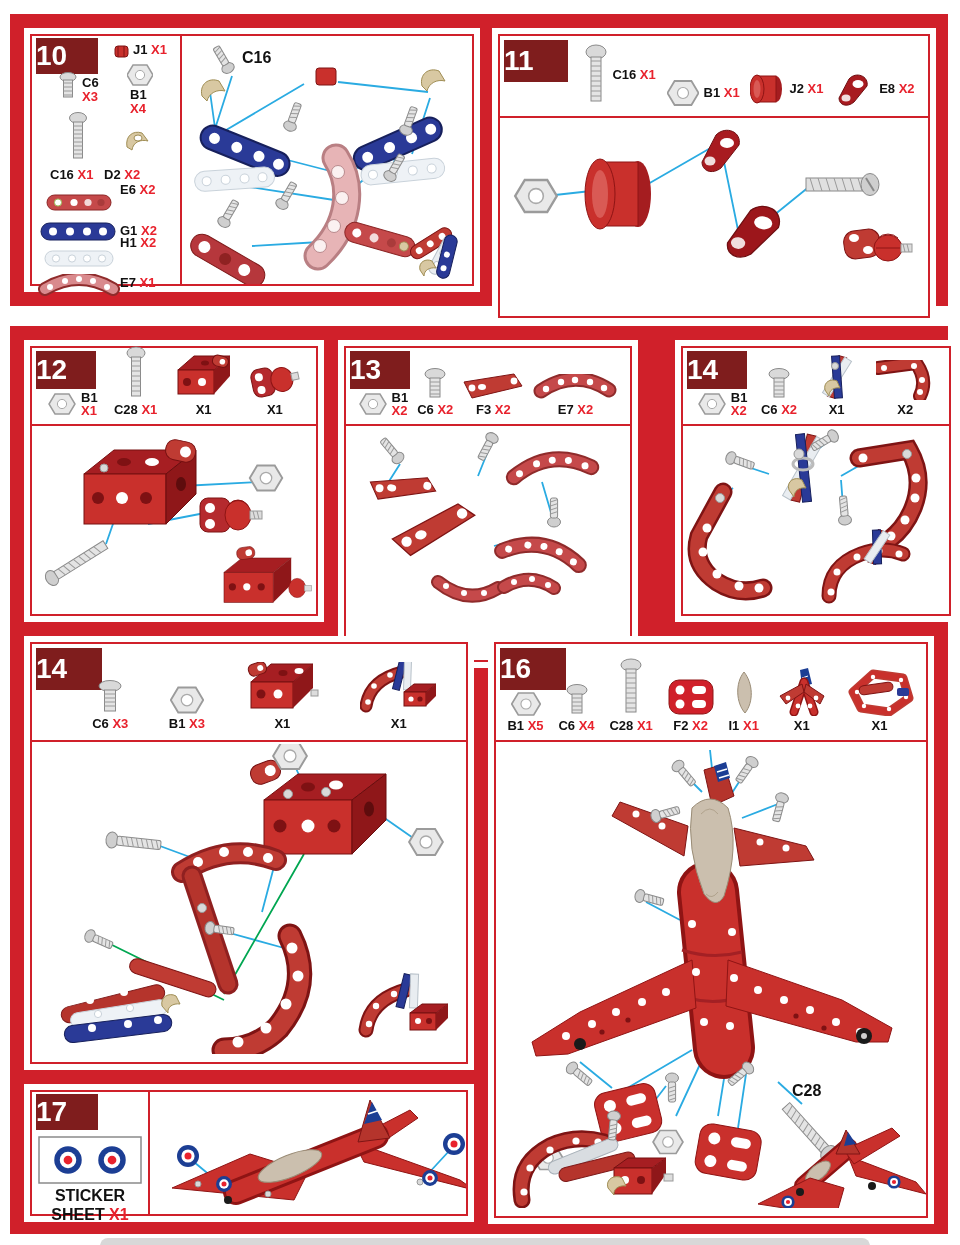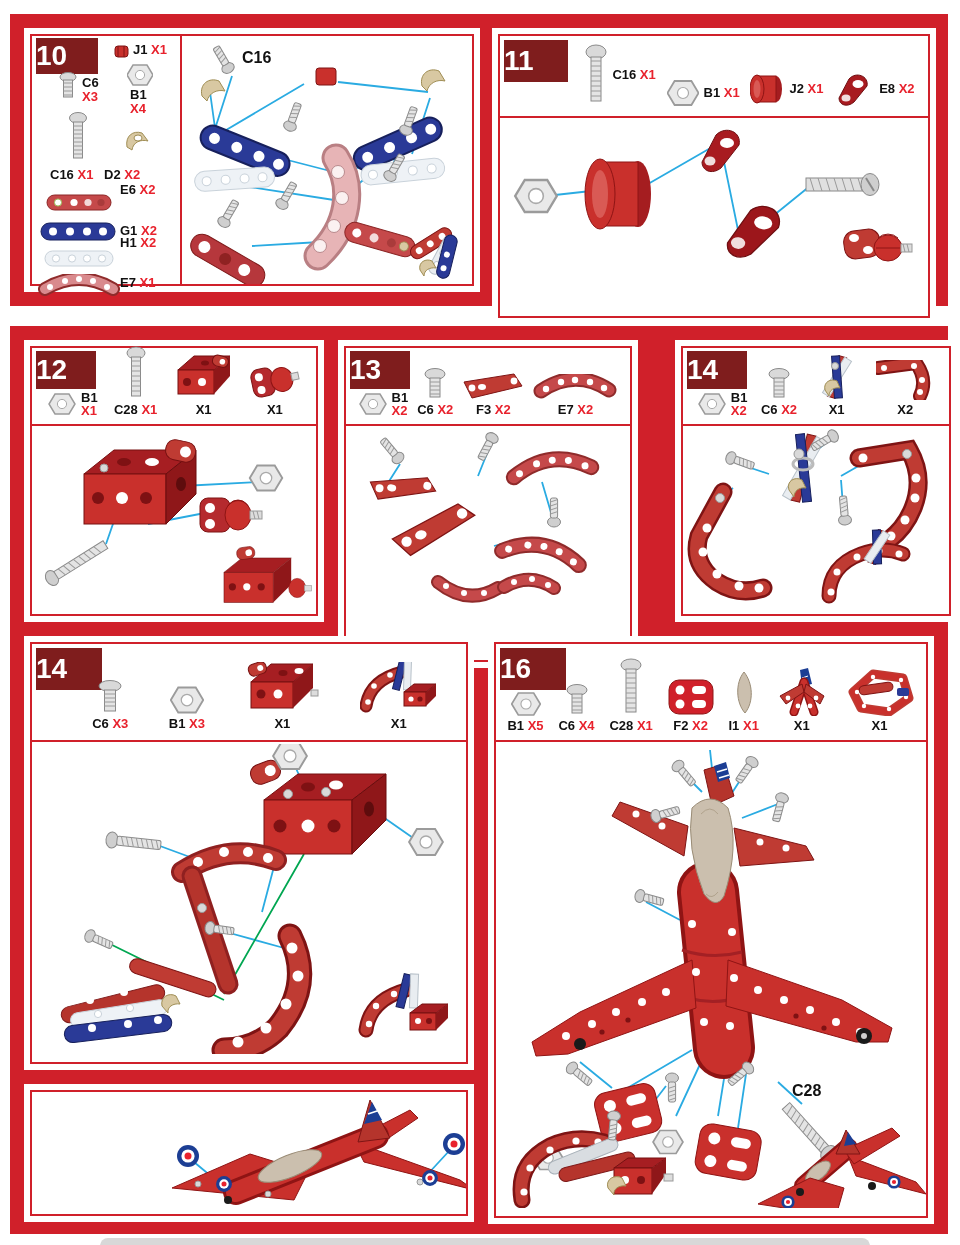--- a/index.html
+++ b/index.html
@@ -999,20 +999,36 @@
           <use href="#rdlG" transform="translate(142,52) scale(0.6)"></use>
           <circle cx="48" cy="62" r="4" fill="#1a1a1a"></circle>
             <circle cx="120" cy="56" r="4" fill="#1a1a1a"></circle>
         </g>
       </svg>
     </div>
   </div>
 
   <div class="panel" style="left:14px;top:758px;width:450px;height:138px">
     <div class="pin"></div>
+    <div class="abs" style="left:8px;top:8px;width:118px;height:122px;border-right:2px solid var(--red)">
+      <div class="badge" style="left:4px;top:2px;width:62px;height:36px">
+          <span>17</span>
+        </div>
+      <span class="abs" style="left:6px;top:44px">
+        <svg width="104" height="48">
+            <rect x="1" y="1" width="102" height="46" fill="#fff" stroke="#8a8a8a" stroke-width="1.5"></rect>
+            <use href="#rdlG" transform="translate(30,24) scale(1.25)"></use>
+            <use href="#rdlG" transform="translate(74,24) scale(1.25)"></use>
+          </svg>
+      </span>
+      <div class="stkr abs" style="left:0;top:94px;width:116px">
+        <span>STICKER</span><br>
+        <span>SHEET</span> <span class="q" style="color:var(--qred)">X1</span>
+      </div>
+    </div>
     <div class="abs" style="left:134px;top:8px;width:308px;height:122px">
       <svg width="308" height="122" viewBox="0 0 308 122">
         <path d="M36,70 L60,90 M292,58 L268,84" stroke="var(--lblue)" stroke-width="1.8"></path>
         <g>
           <polygon points="92,62 14,96 136,108 150,80" fill="var(--pred)" stroke="#8f1414"></polygon>
           <polygon points="196,50 302,88 316,98 206,70" fill="var(--pred)" stroke="#8f1414"></polygon>
           <polygon points="198,46 252,18 260,26 210,60" fill="var(--pred)" stroke="#8f1414"></polygon>
           <path d="M78,100 L218,44" stroke="#8f1414" stroke-width="26" stroke-linecap="round"></path>
           <path d="M78,100 L218,44" stroke="var(--pred)" stroke-width="20" stroke-linecap="round"></path>
           <ellipse cx="132" cy="74" rx="34" ry="11" fill="#cbbfae" stroke="#9a8c76" transform="rotate(-22 132 74)"></ellipse>

